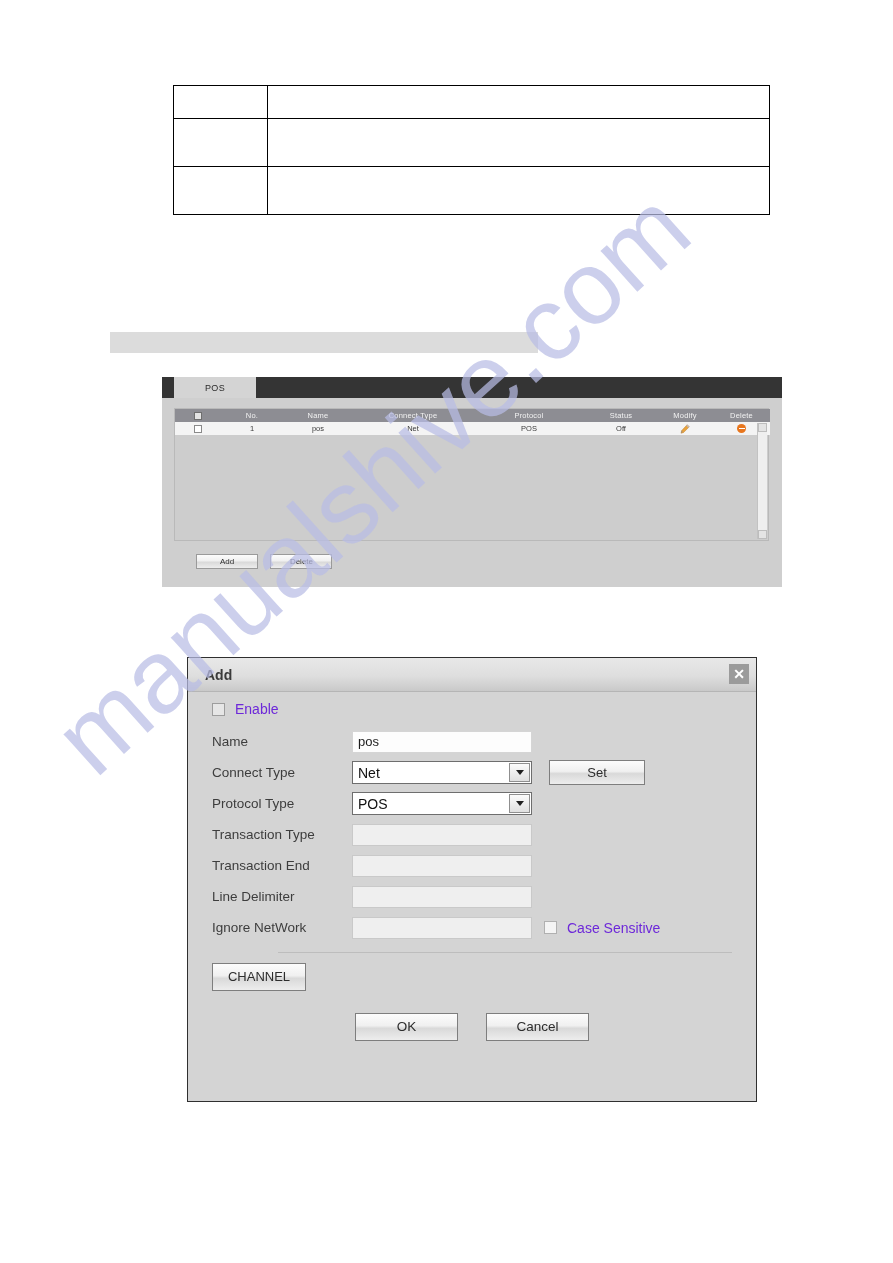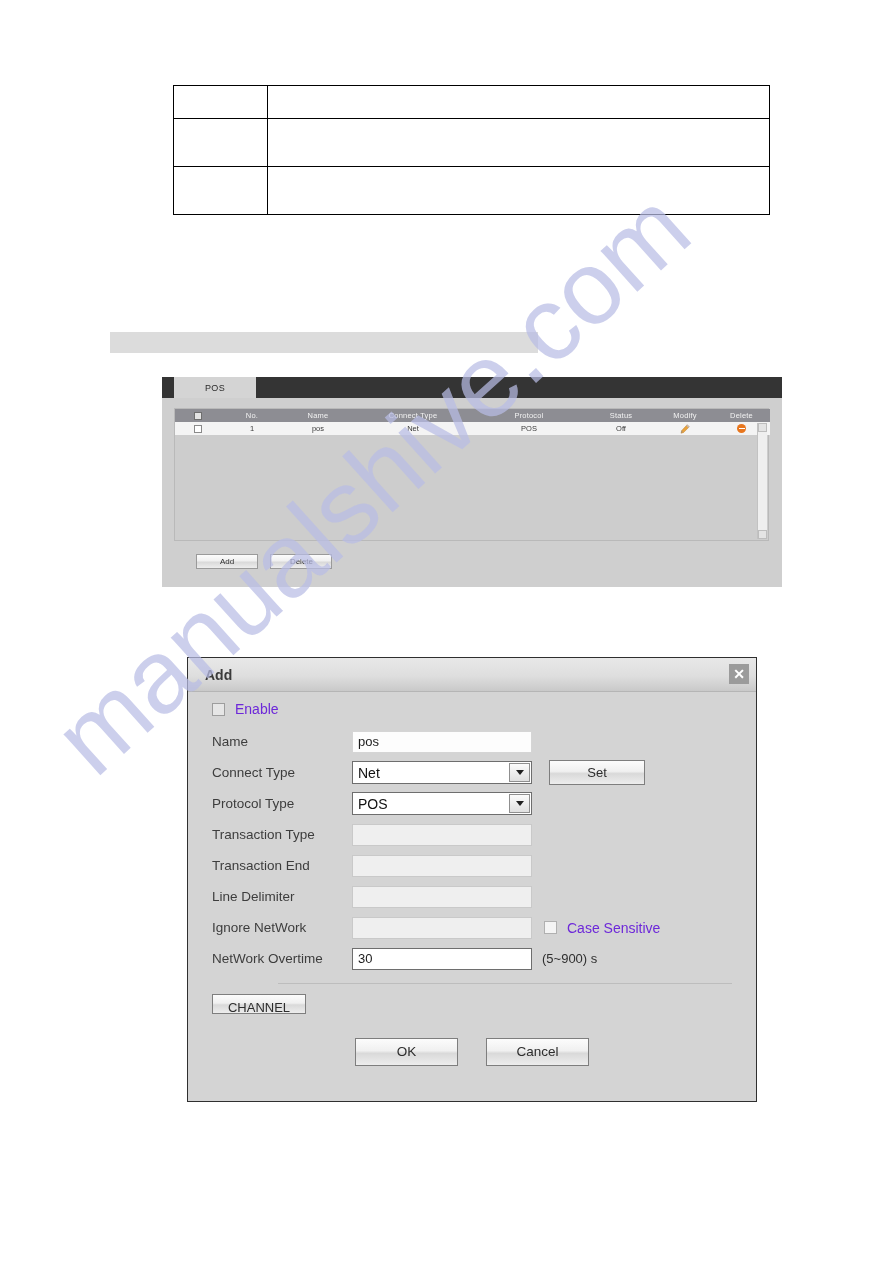--- a/index.html
+++ b/index.html
@@ -324,21 +324,21 @@
   .btn.set {
     width: 96px;
     height: 25px;
     line-height: 23px;
     font-size: 13px;
     margin-left: 17px;
     border: 1px solid #7e7e7e;
   }
   .btn.channel {
     width: 94px;
-    height: 20px;
+    height: 28px;
     line-height: 26px;
     font-size: 13px;
     border: 1px solid #7e7e7e;
   }
   .btn.ok, .btn.cancel {
     width: 103px;
     height: 28px;
     line-height: 26px;
     font-size: 13.5px;
     border: 1px solid #7e7e7e;
@@ -492,25 +492,20 @@
       <span class="field"></span>
     </div>
 
     <div class="row">
       <span class="lbl">Ignore NetWork</span>
       <span class="field"></span>
       <span class="chk white" style="margin-left:12px"></span>
       <span class="chk-text">Case Sensitive</span>
     </div>
 
-    <div class="row">
-      <span class="lbl">NetWork Overtime</span>
-      <span class="field active">30</span>
-      <span class="suffix">(5~900) s</span>
-    </div>
 
     <div class="sep"></div>
 
     <div class="channel-row">
       <span class="btn channel">CHANNEL</span>
     </div>
 
     <div class="action-row">
       <span class="btn ok">OK</span>
       <span class="btn cancel">Cancel</span>

